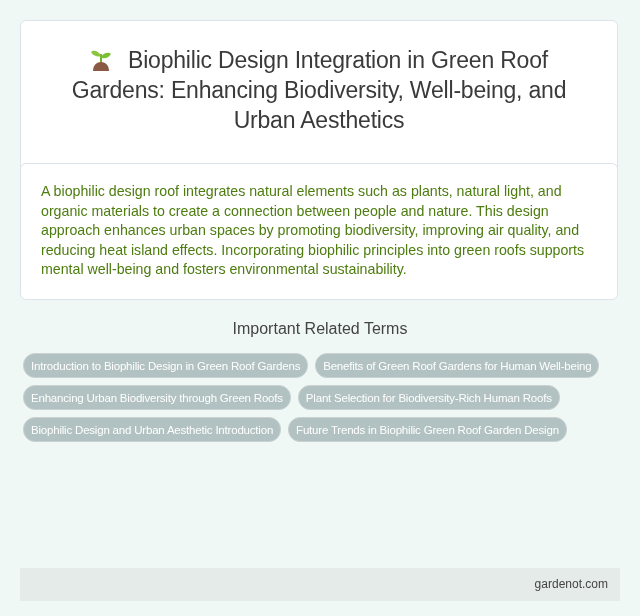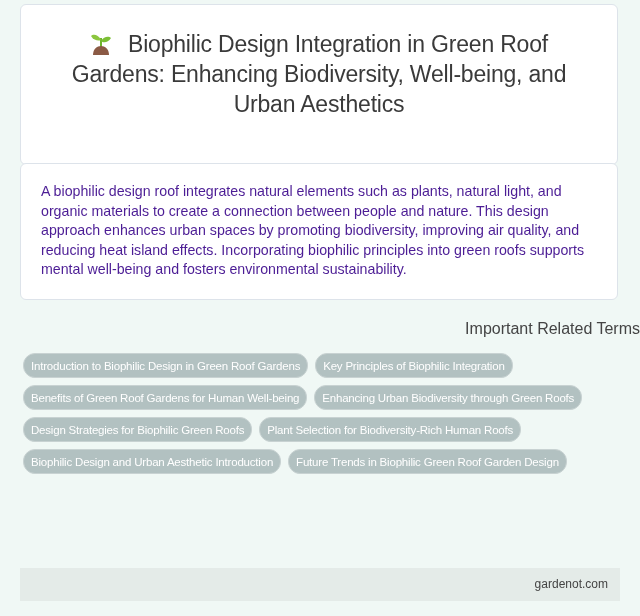--- a/index.html
+++ b/index.html
@@ -12,42 +12,42 @@
     position: relative;
   }
   .card {
     position: absolute;
     left: 20px; width: 598px;
     background: #ffffff;
     border: 1px solid #dde3ea;
     border-radius: 6px;
     box-sizing: border-box;
   }
-  .title-card { top: 4px; height: 161px; padding-left: 44px; }
+  .title-card { top: 20px; height: 161px; padding-left: 44px; }
   .title {
     margin: 0;
     position: absolute; left: 0; right: 0; top: 24px;
     text-align: center;
     font-size: 23px;
     line-height: 30px;
     font-weight: normal;
     color: #3a3a3a;
     padding: 0 30px;
     letter-spacing: -0.2px;
   }
   .sprout { display: inline-block; width: 22px; height: 24px; vertical-align: -3px; margin-right: 16px; }
   .desc-card { top: 163px; height: 137px; }
   .desc {
     position: absolute; left: 20px; right: 20px; top: 18px;
-    font-size: 14.2px; line-height: 19.5px; color: #4c1d95;
+    font-size: 14.2px; line-height: 19.5px; color: #4d7c0f;
     margin: 0;
   }
   .terms-title {
     position: absolute; top: 320px; left: 0; right: 0;
-    text-align: right; font-size: 16px; color: #444;
+    text-align: center; font-size: 16px; color: #444;
   }
   .terms {
     position: absolute; left: 23px; top: 353px; width: 600px;
     display: flex; flex-wrap: wrap; gap: 7px 7px;
   }
   .term {
     background: #b2c1c1;
     color: #fff;
     font-size: 11.5px;
     height: 25px; line-height: 25px;
@@ -82,24 +82,22 @@
 </div>
 
 <div class="card desc-card">
   <p class="desc">A biophilic design roof integrates natural elements such as plants, natural light, and organic materials to create a connection between people and nature. This design approach enhances urban spaces by promoting biodiversity, improving air quality, and reducing heat island effects. Incorporating biophilic principles into green roofs supports mental well-being and fosters environmental sustainability.</p>
 </div>
 
 <div class="terms-title">Important Related Terms</div>
 
 <div class="terms">
   <span class="term">Introduction to Biophilic Design in Green Roof Gardens</span>
-  <span class="term">Key Principles of Biophilic Integration</span>
   <span class="term">Benefits of Green Roof Gardens for Human Well-being</span>
   <span class="term">Enhancing Urban Biodiversity through Green Roofs</span>
-  <span class="term">Design Strategies for Biophilic Green Roofs</span>
   <span class="term">Plant Selection for Biodiversity-Rich Human Roofs</span>
   <span class="term">Biophilic Design and Urban Aesthetic Introduction</span>
   <span class="term">Future Trends in Biophilic Green Roof Garden Design</span>
 </div>
 
 <div class="footer">
   <span class="footer-text">gardenot.com</span>
 </div>
 
 </body></html>

